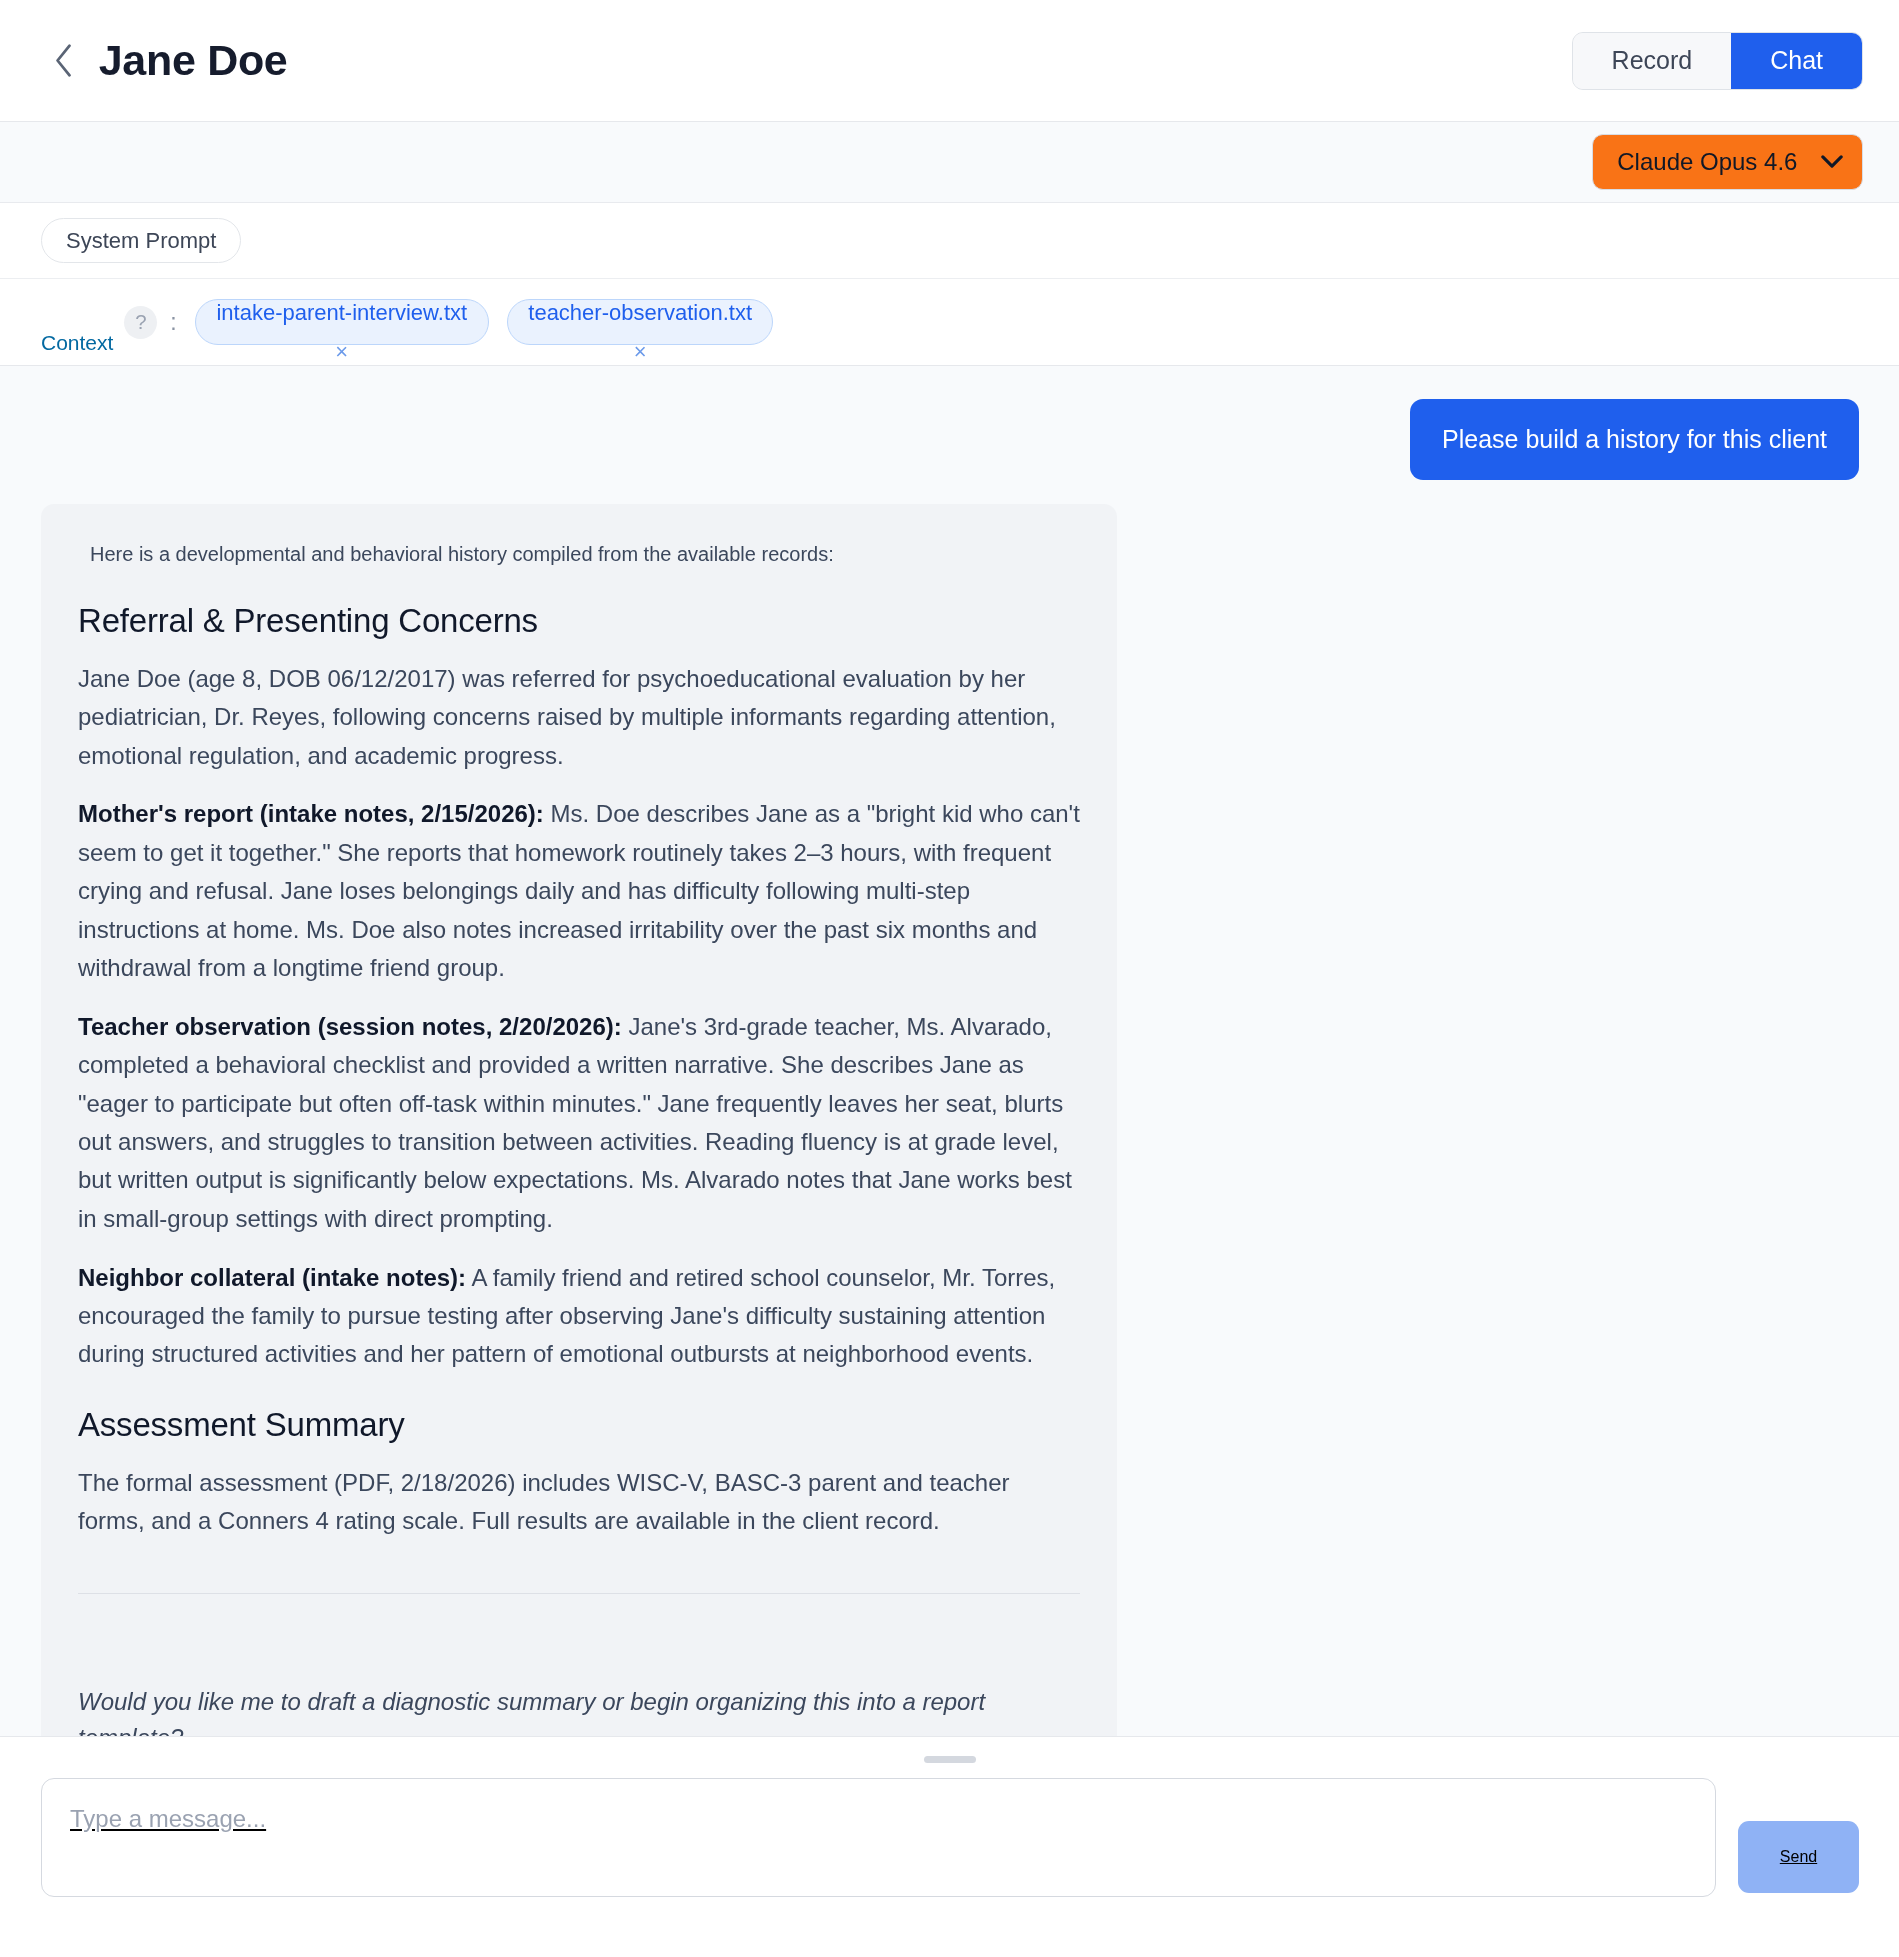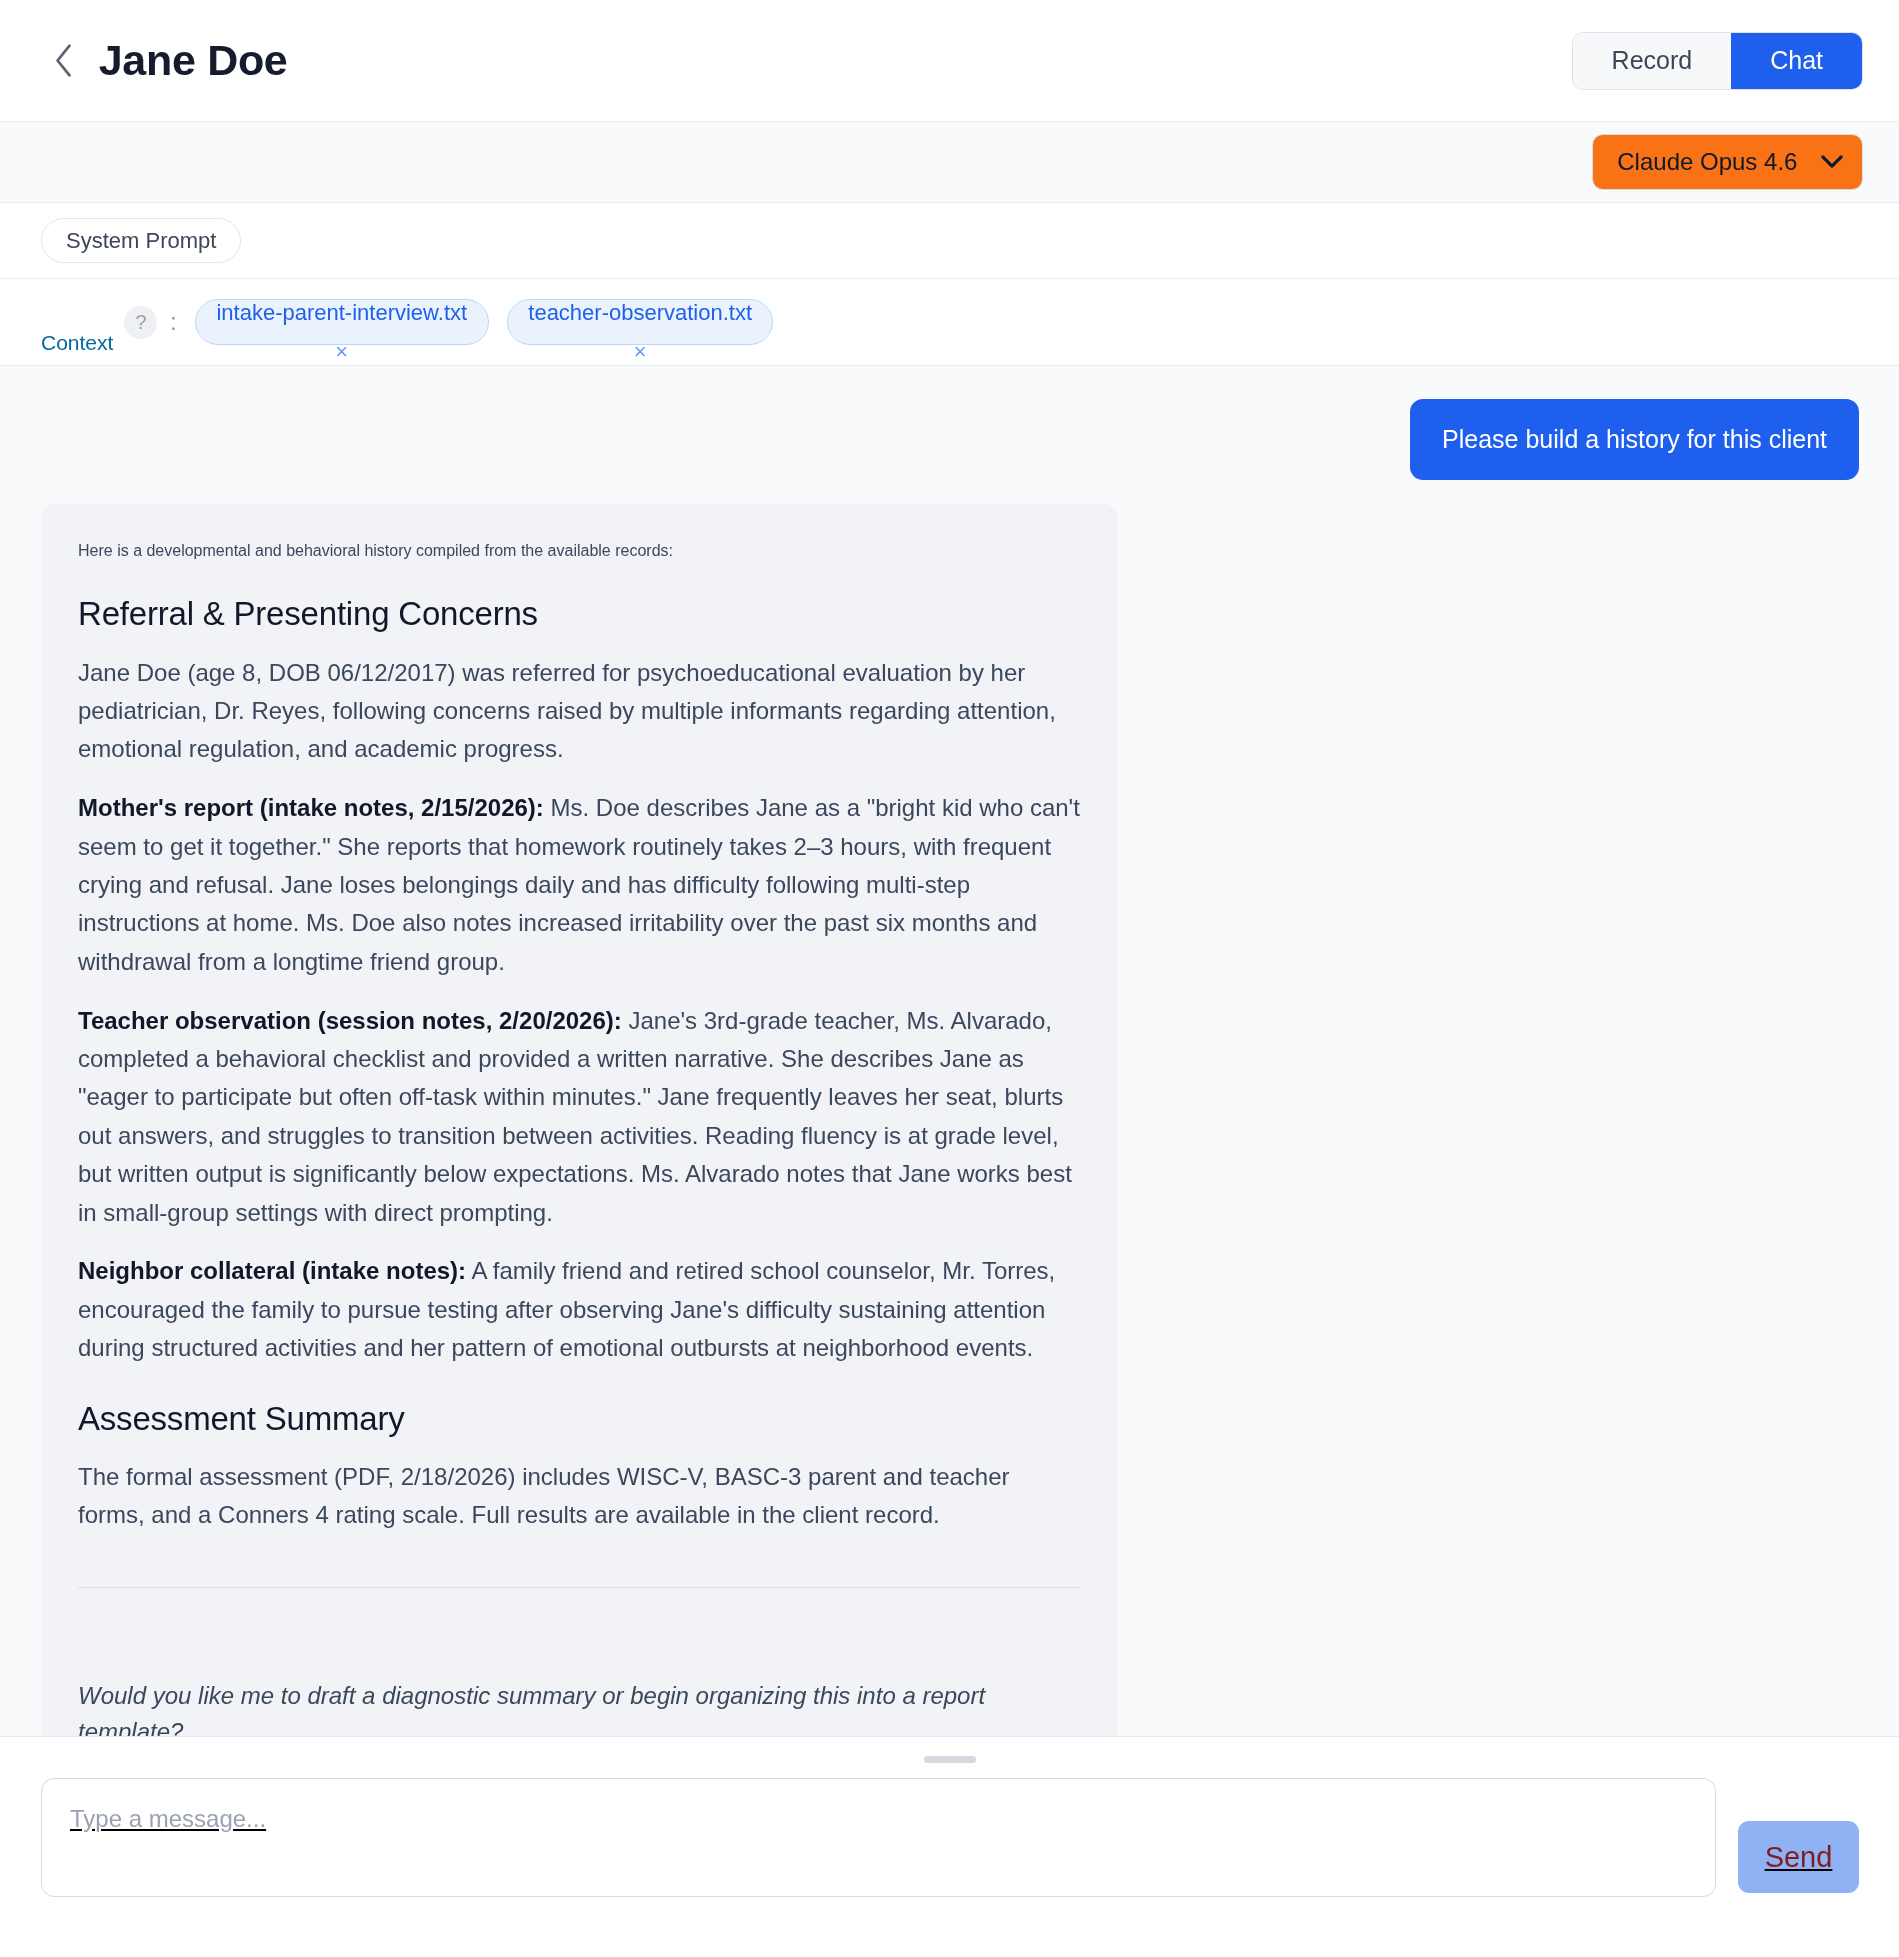--- a/index.html
+++ b/index.html
@@ -199,23 +199,24 @@
   .row-assistant { display: flex; justify-content: flex-start; }
   .bubble-assistant {
     background: #f1f3f6;
     border-radius: 13px;
     padding: 35px 37px 43px 37px;
     width: 1076px;
     max-width: 1076px;
     color: #3b475c;
   }
   .bubble-assistant .lead {
-    font-size: 16px;
+    font-size: 20px;
     line-height: 1.55;
     color: #3b475c;
+    margin-left: 12px;
   }
   .bubble-assistant h2 {
     font-size: 33px;
     font-weight: 400;
     color: #10182a;
     margin: 32px 0 20.4px 0;
     letter-spacing: -0.2px;
   }
   .bubble-assistant p {
     font-size: 24px;
@@ -275,23 +276,23 @@
     resize: none;
     outline: none;
   }
   .msg-input::placeholder { color: #9aa2b1; }
   .send-btn {
     width: 121px;
     height: 72px;
     border: none;
     border-radius: 11px;
     background: #8fb2f5;
-    color: #7f1d1d;
+    color: #000000;
     font-family: "Liberation Sans", sans-serif;
-    font-size: 29px;
+    font-size: 16px;
     cursor: pointer;
     flex: 0 0 auto;
     margin-bottom: 3.7px;
   }
 </style>
 </head>
 <body>
 
 <div class="app">
 

